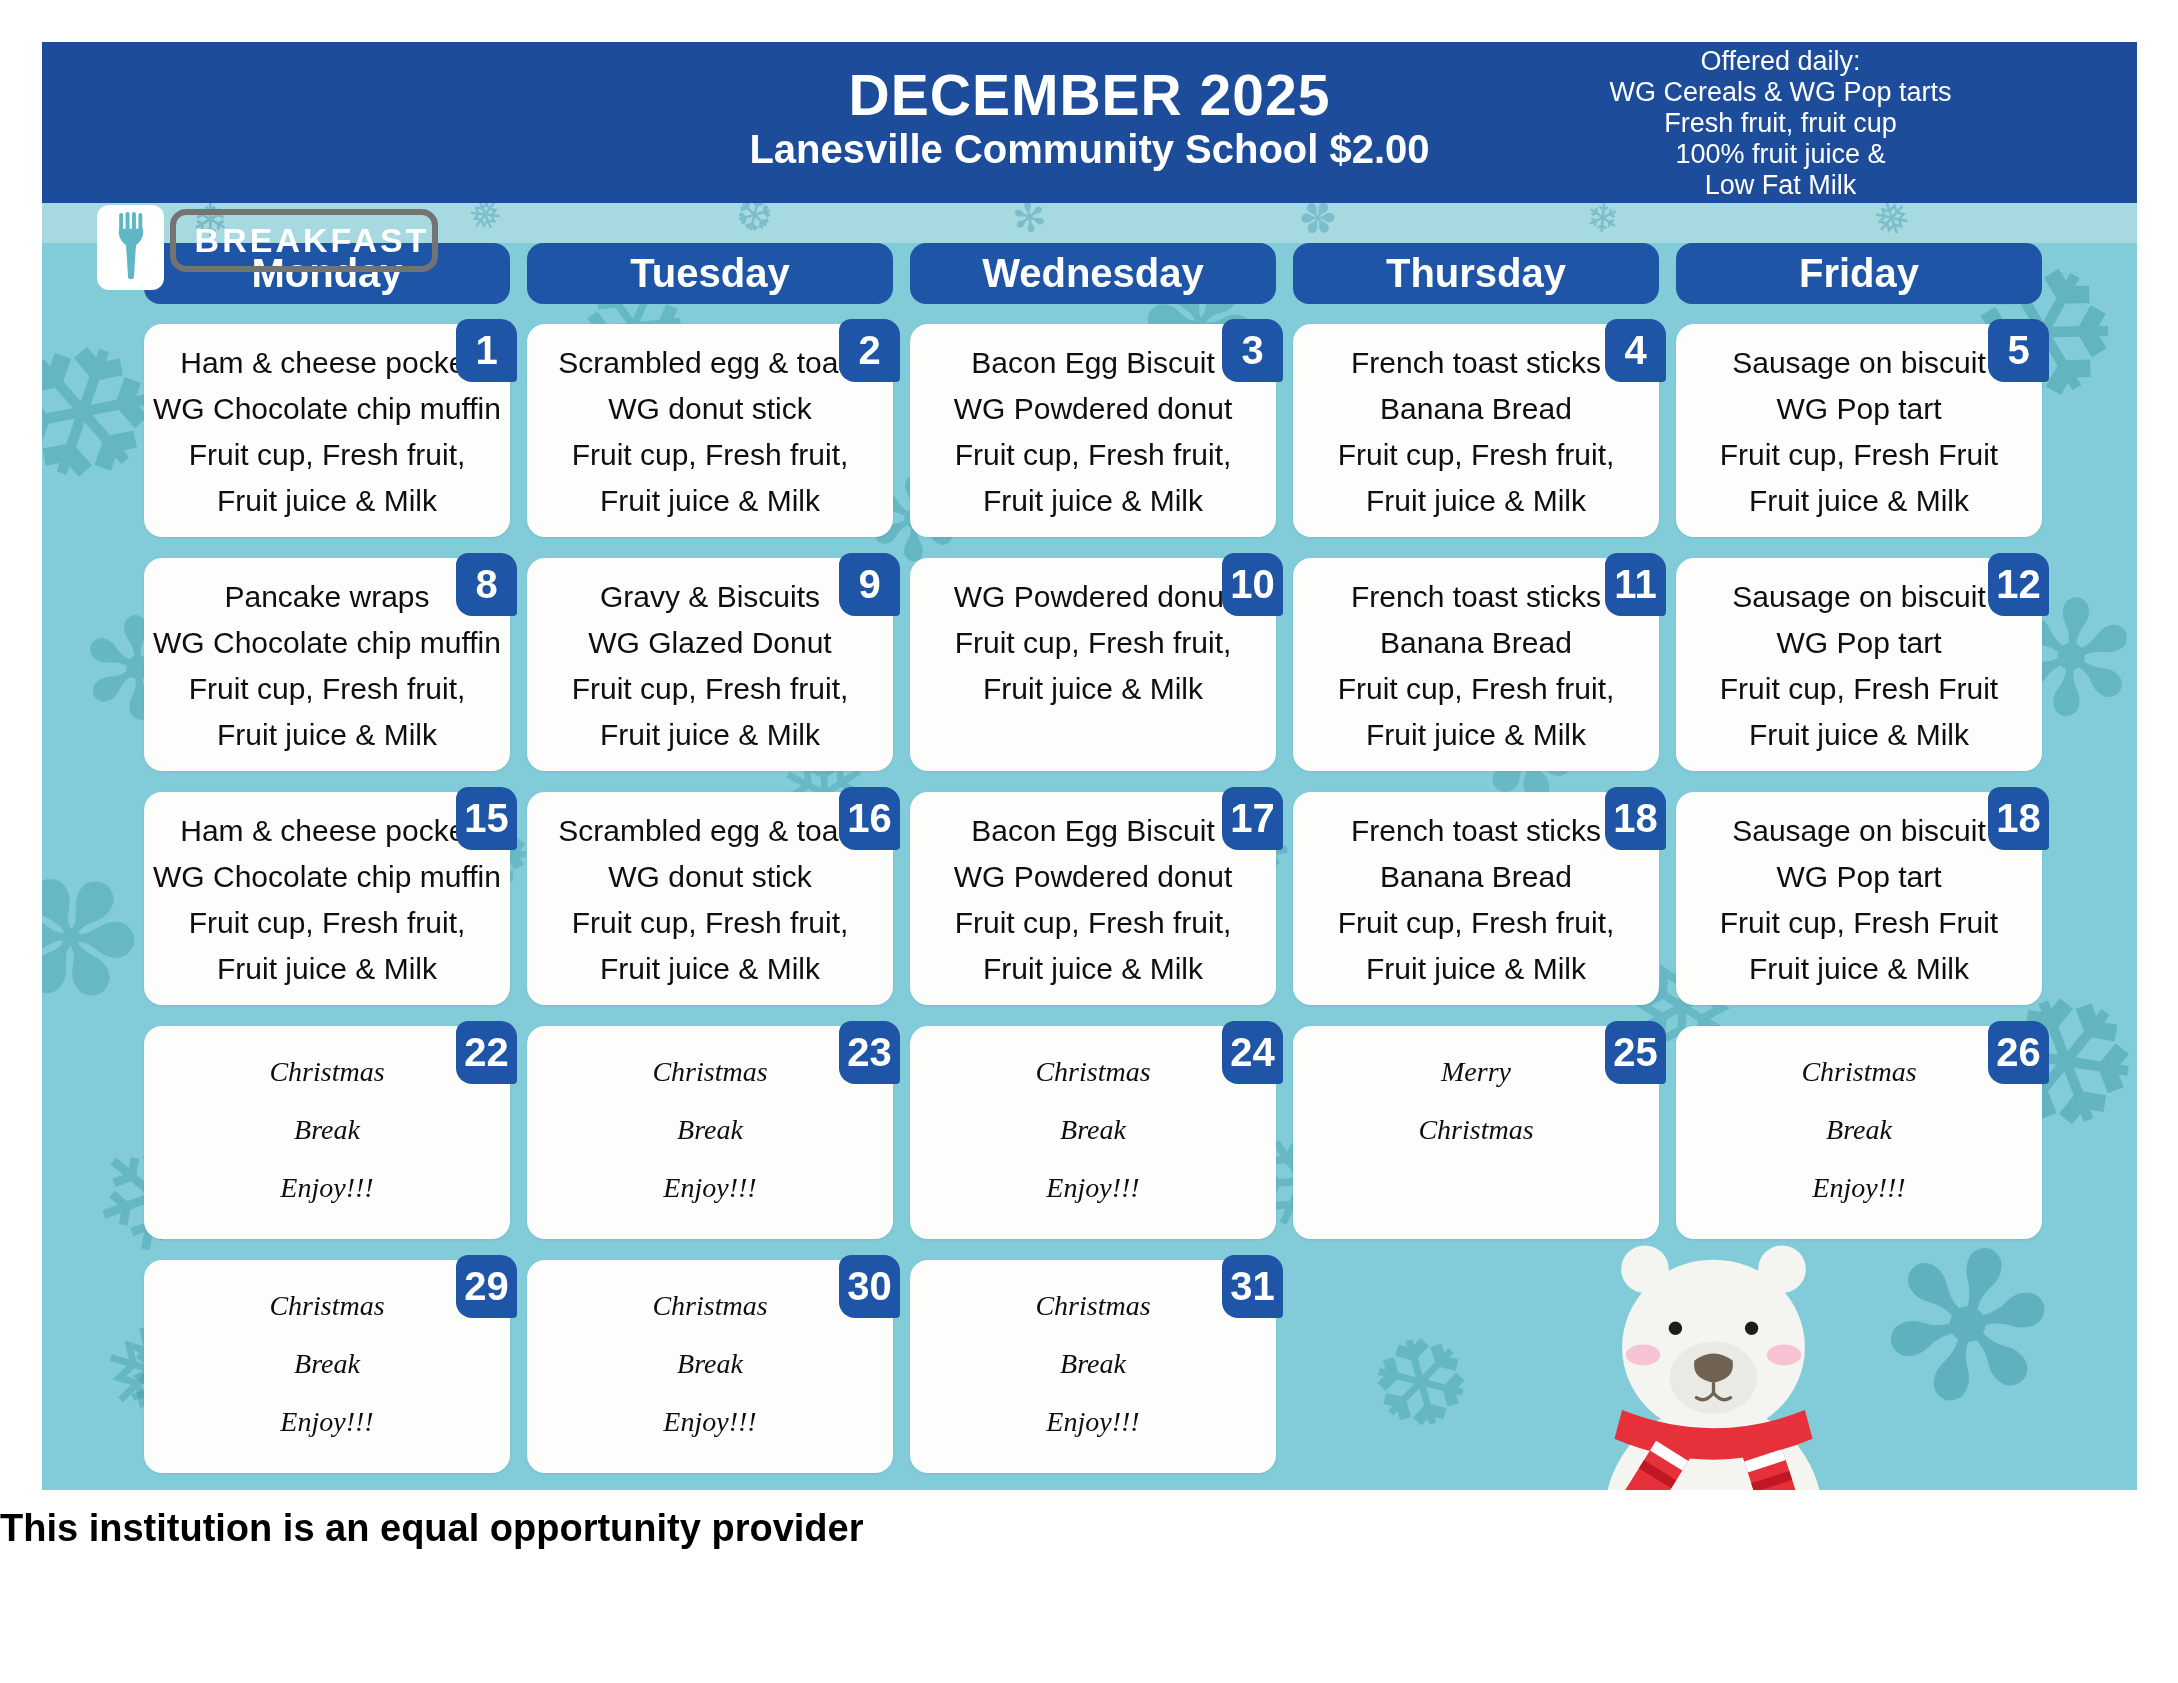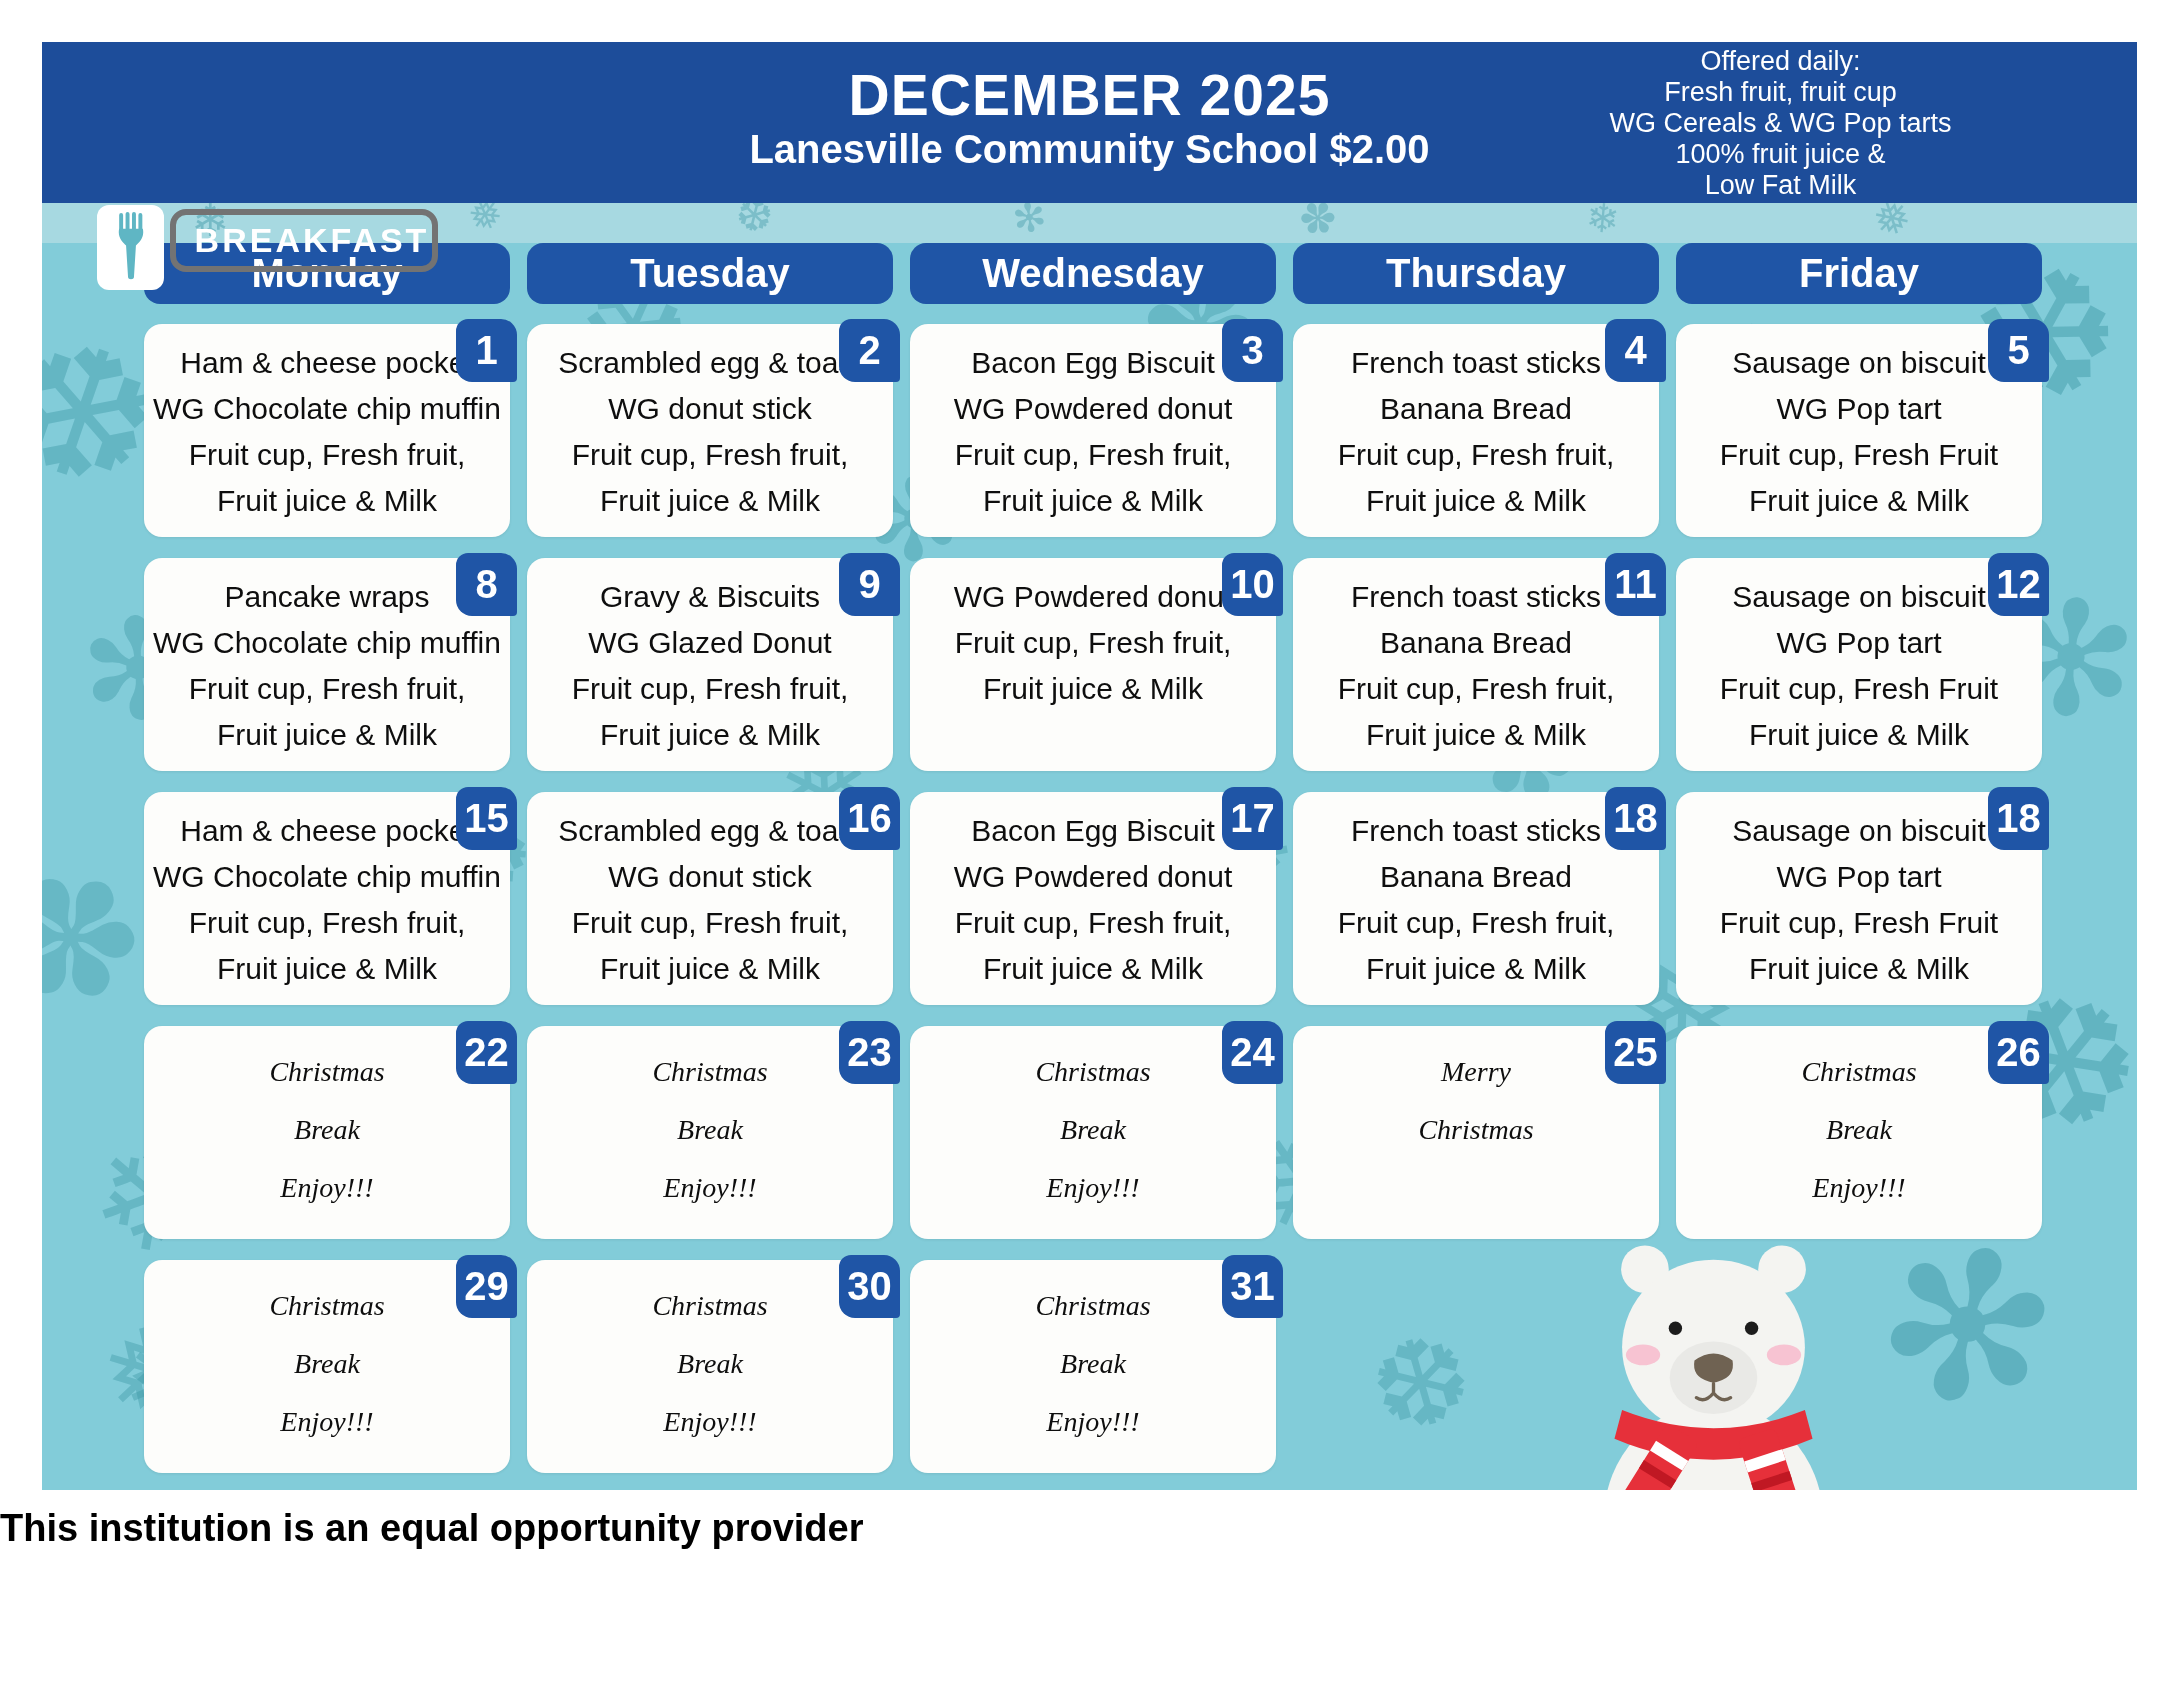--- a/index.html
+++ b/index.html
@@ -45,22 +45,22 @@
 </head>
 <body>
 
 <div class="page" style="--blue: #1d4d9a; --pill: #1f55a6; --teal: #82ccd9; --tealLight: #a7d9e1; --flake: #3d98a6;">
 
   <div class="header">
     <div class="title">DECEMBER 2025</div>
     <div class="subtitle">Lanesville Community School $2.00</div>
     <div class="offered" id="offered">
         <div>Offered daily:</div>
+        <div>WG Cereals &amp; WG Pop tarts</div>
         <div>Fresh fruit, fruit cup</div>
-        <div>WG Cereals &amp; WG Pop tarts</div>
         <div>100% fruit juice &amp;</div>
         <div>Low Fat  Milk</div>
       </div>
   </div>
 
   <div class="teal">
     <div class="band"></div>
     <div id="flakes">
         <span class="flake" style="left: 149px; top: -6px; font-size: 46px; opacity: 0.45; transform: rotate(0deg);">❄</span>
         <span class="flake" style="left: 426px; top: -8px; font-size: 40px; opacity: 0.4; transform: rotate(37deg);">❅</span>

